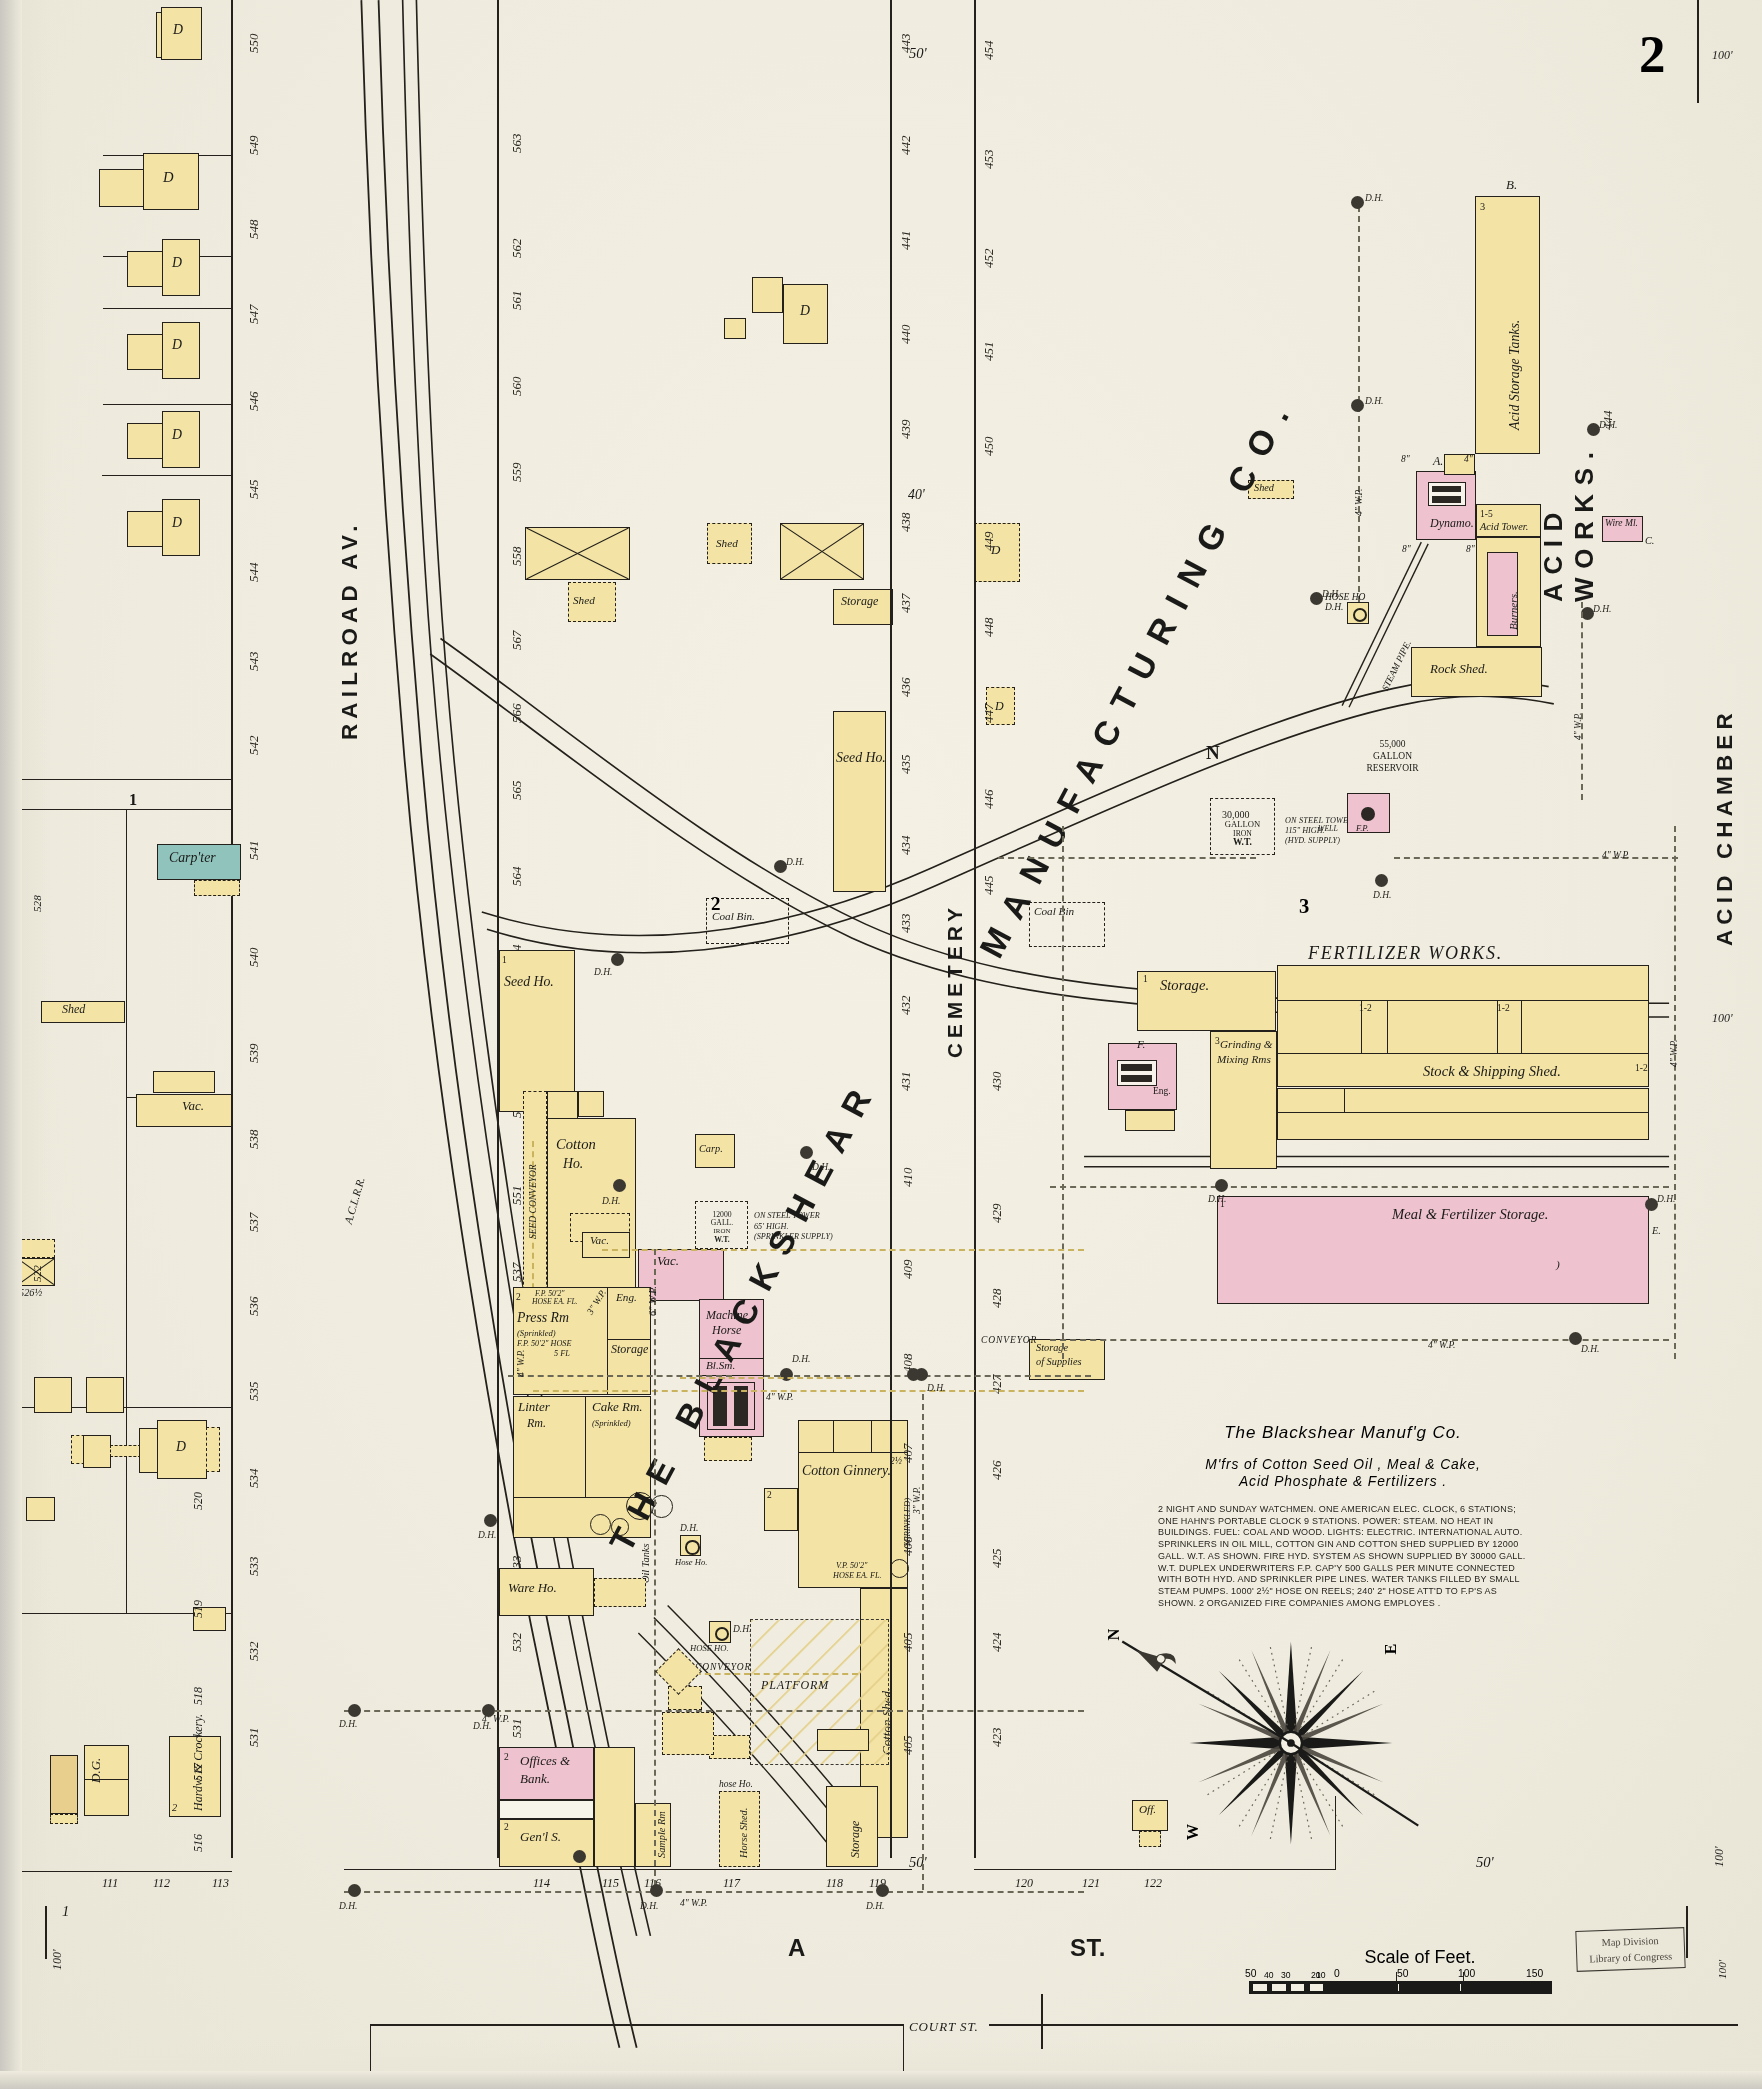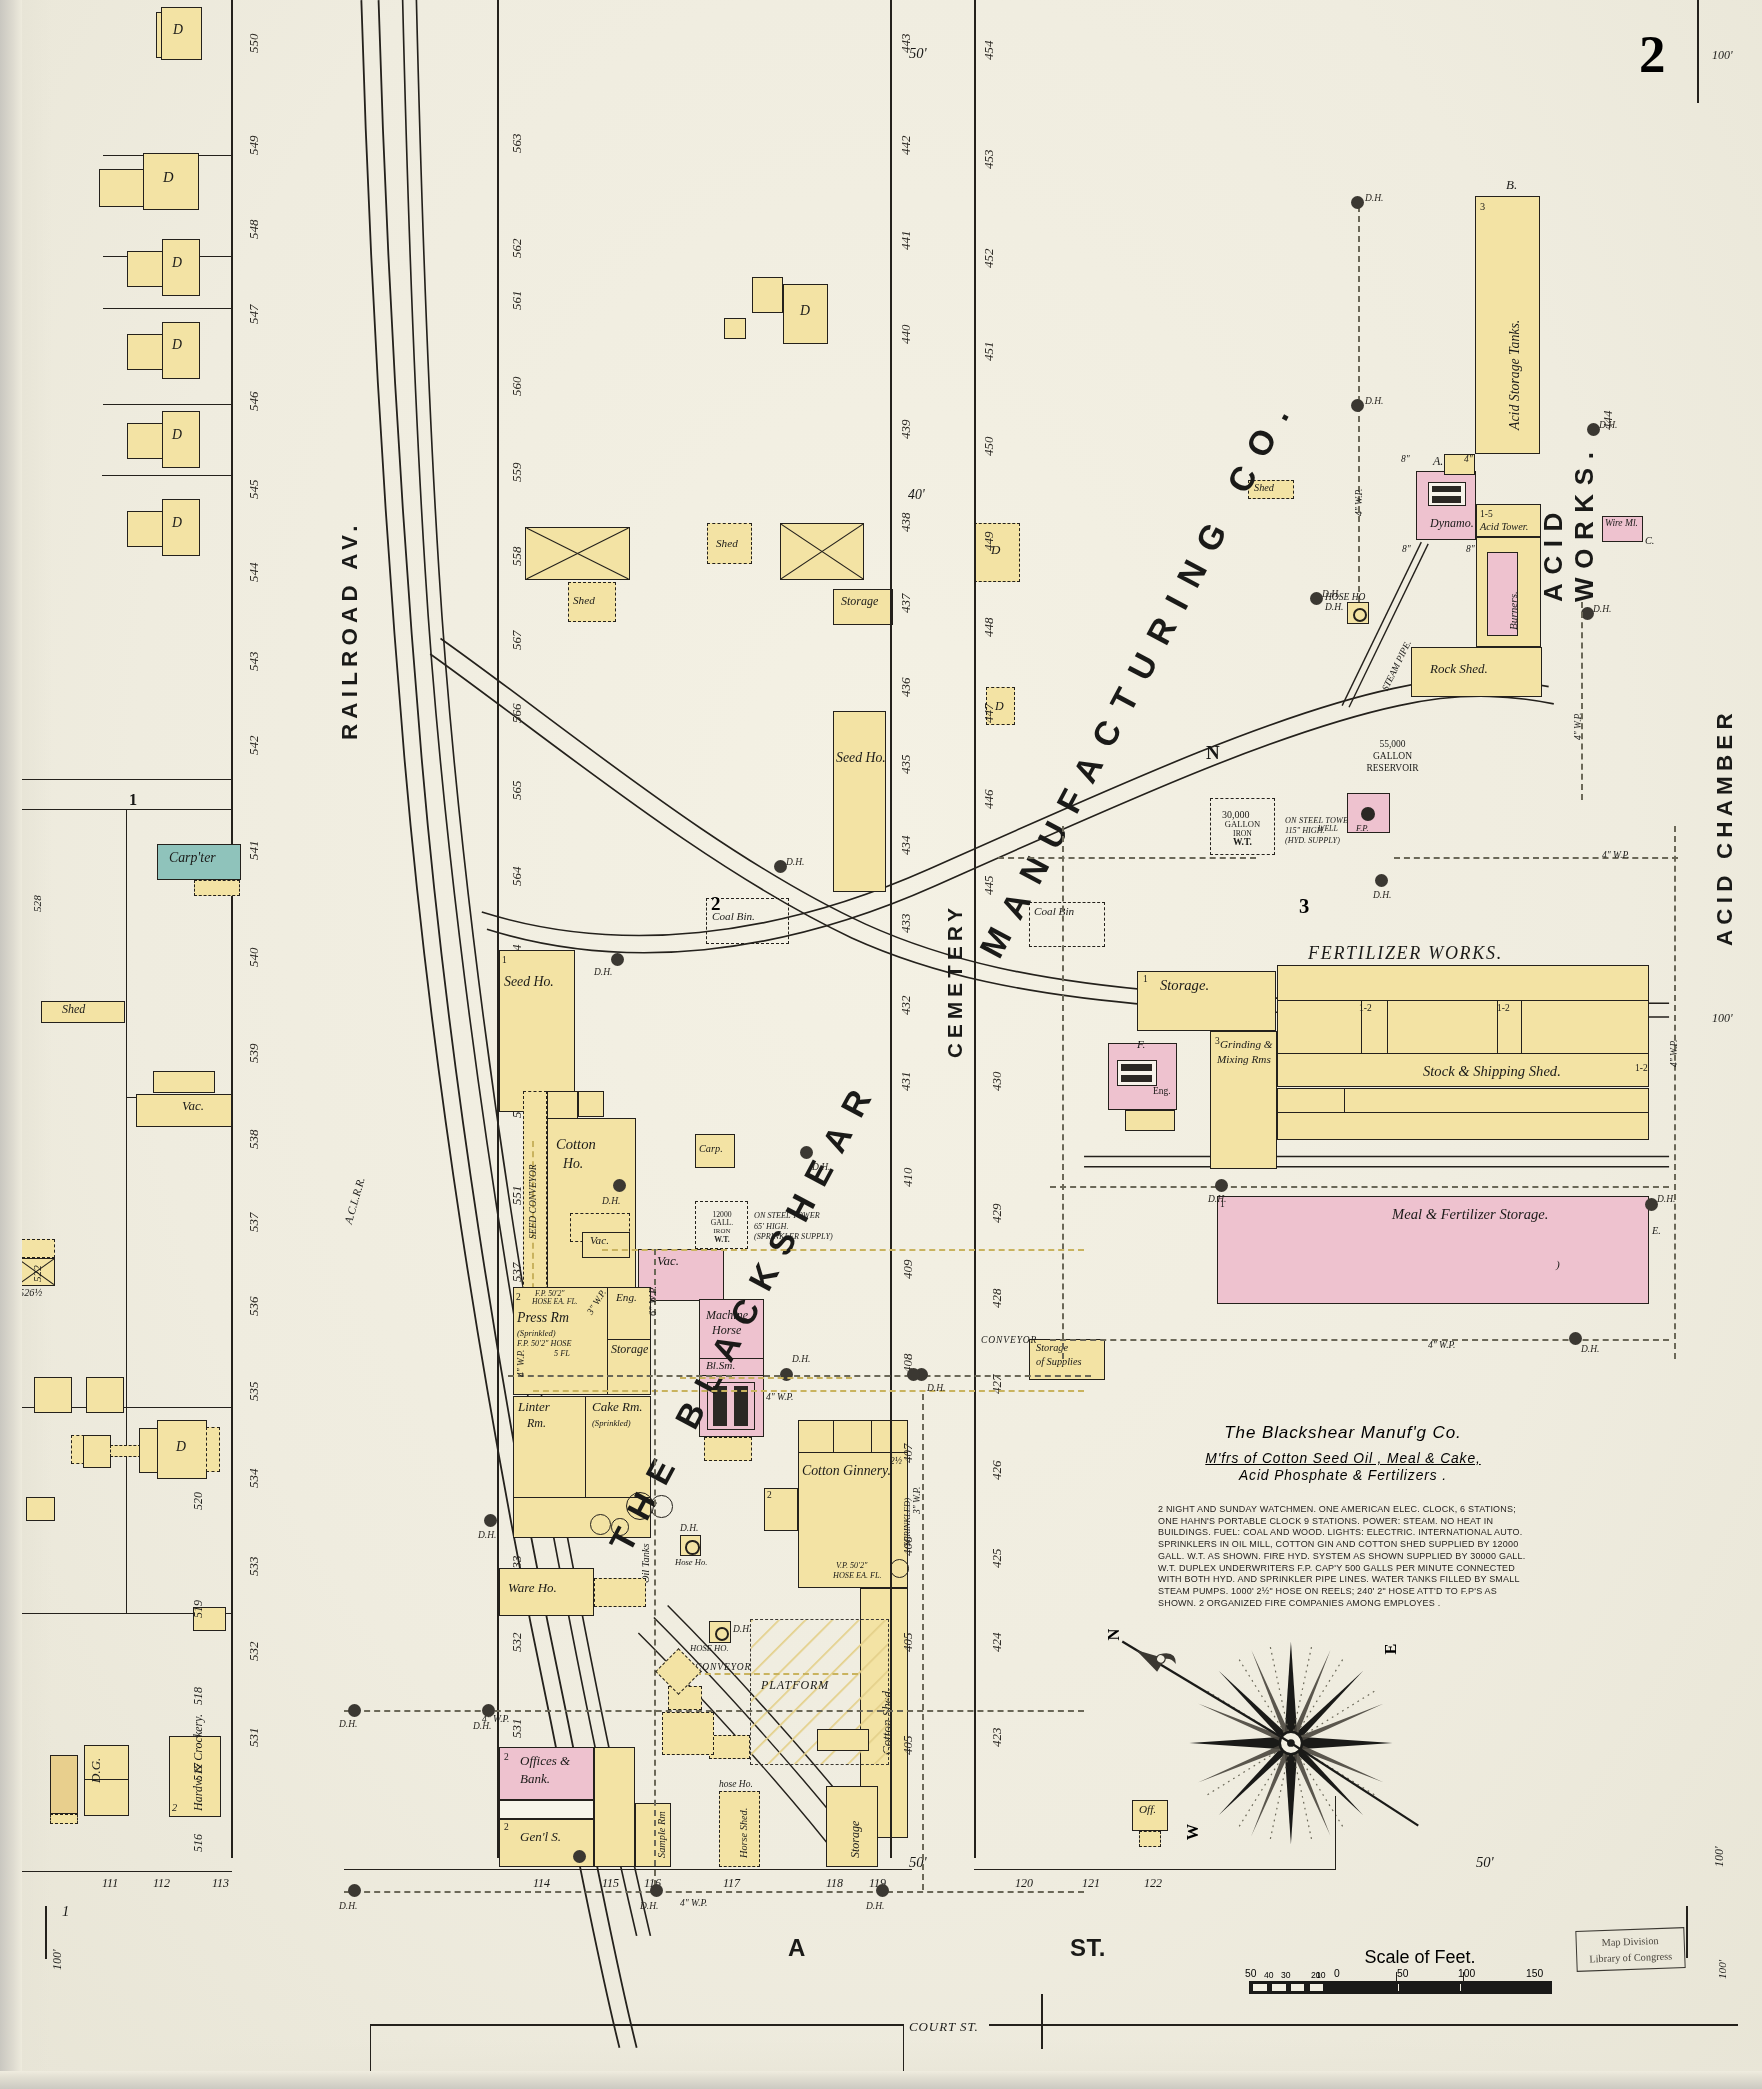--- a/index.html
+++ b/index.html
@@ -681,21 +681,21 @@
   <div class="bld yel" style="left:680px;top:1535px;width:20.6px;height:20.6px;">
     <div style="position:absolute;left:4.3px;top:4.3px;width:10.3px;height:10.3px;border:2.2px solid #24211c;border-radius:50%;"></div>
   </div>
   <div class="lbl" style="left:675px;top:1557px;font-size:8.6px;">Hose Ho.</div>
   <div class="dhl" style="left:680px;top:1523px;">D.H.</div>
   <div style="position:absolute;left:590px;top:1514px;width:19px;height:19px;border:1.7px solid #24211c;border-radius:50%;"></div>
   <div style="position:absolute;left:611px;top:1518px;width:15.5px;height:15.5px;border:1.7px solid #24211c;border-radius:50%;"></div>
 
   <div id="co-title" style="left:1141px;top:1423px;">
     <div style="font-size:17px;">The  Blackshear  Manuf'g  Co.</div>
-    <div style="font-size:13.8px;margin-top:8px;text-decoration:underline;">M'frs  of  Cotton Seed Oil , Meal  &amp;  Cake,</div>
+    <div style="font-size:13.8px;margin-top:14px;">M'frs  of  Cotton Seed Oil , Meal  &amp;  Cake,</div>
     <div style="font-size:13.8px;margin-top:1.7px;">Acid  Phosphate  &amp;  Fertilizers .</div>
   </div>
   <div id="co-note" style="left:1158px;top:1504px;">2 Night and Sunday Watchmen. One American Elec. Clock, 6 Stations; One Hahn's portable clock 9 Stations. Power: Steam. No heat in buildings. Fuel: Coal and Wood. Lights: Electric. International auto. Sprinklers in oil mill, cotton gin and cotton shed supplied by 12000 gall. W.T. as shown. Fire Hyd. System as shown supplied by 30000 gall. W.T. Duplex underwriters F.P. cap'y 500 galls per minute connected with both hyd. and Sprinkler pipe lines. Water tanks filled by small steam pumps. 1000' 2½" hose on reels; 240' 2" hose att'd to F.P's as shown. 2 organized fire companies among employes .</div>
 
   <div id="compass" style="left:1093px;top:1618px;width:327px;height:250px;">
     <svg width="327" height="250" viewBox="0 0 380 290">
       <g transform="translate(230,145)">
 
         <g fill="#1a1a18">
           <polygon points="0,-118 7,-14 0,0 -7,-14"></polygon>

